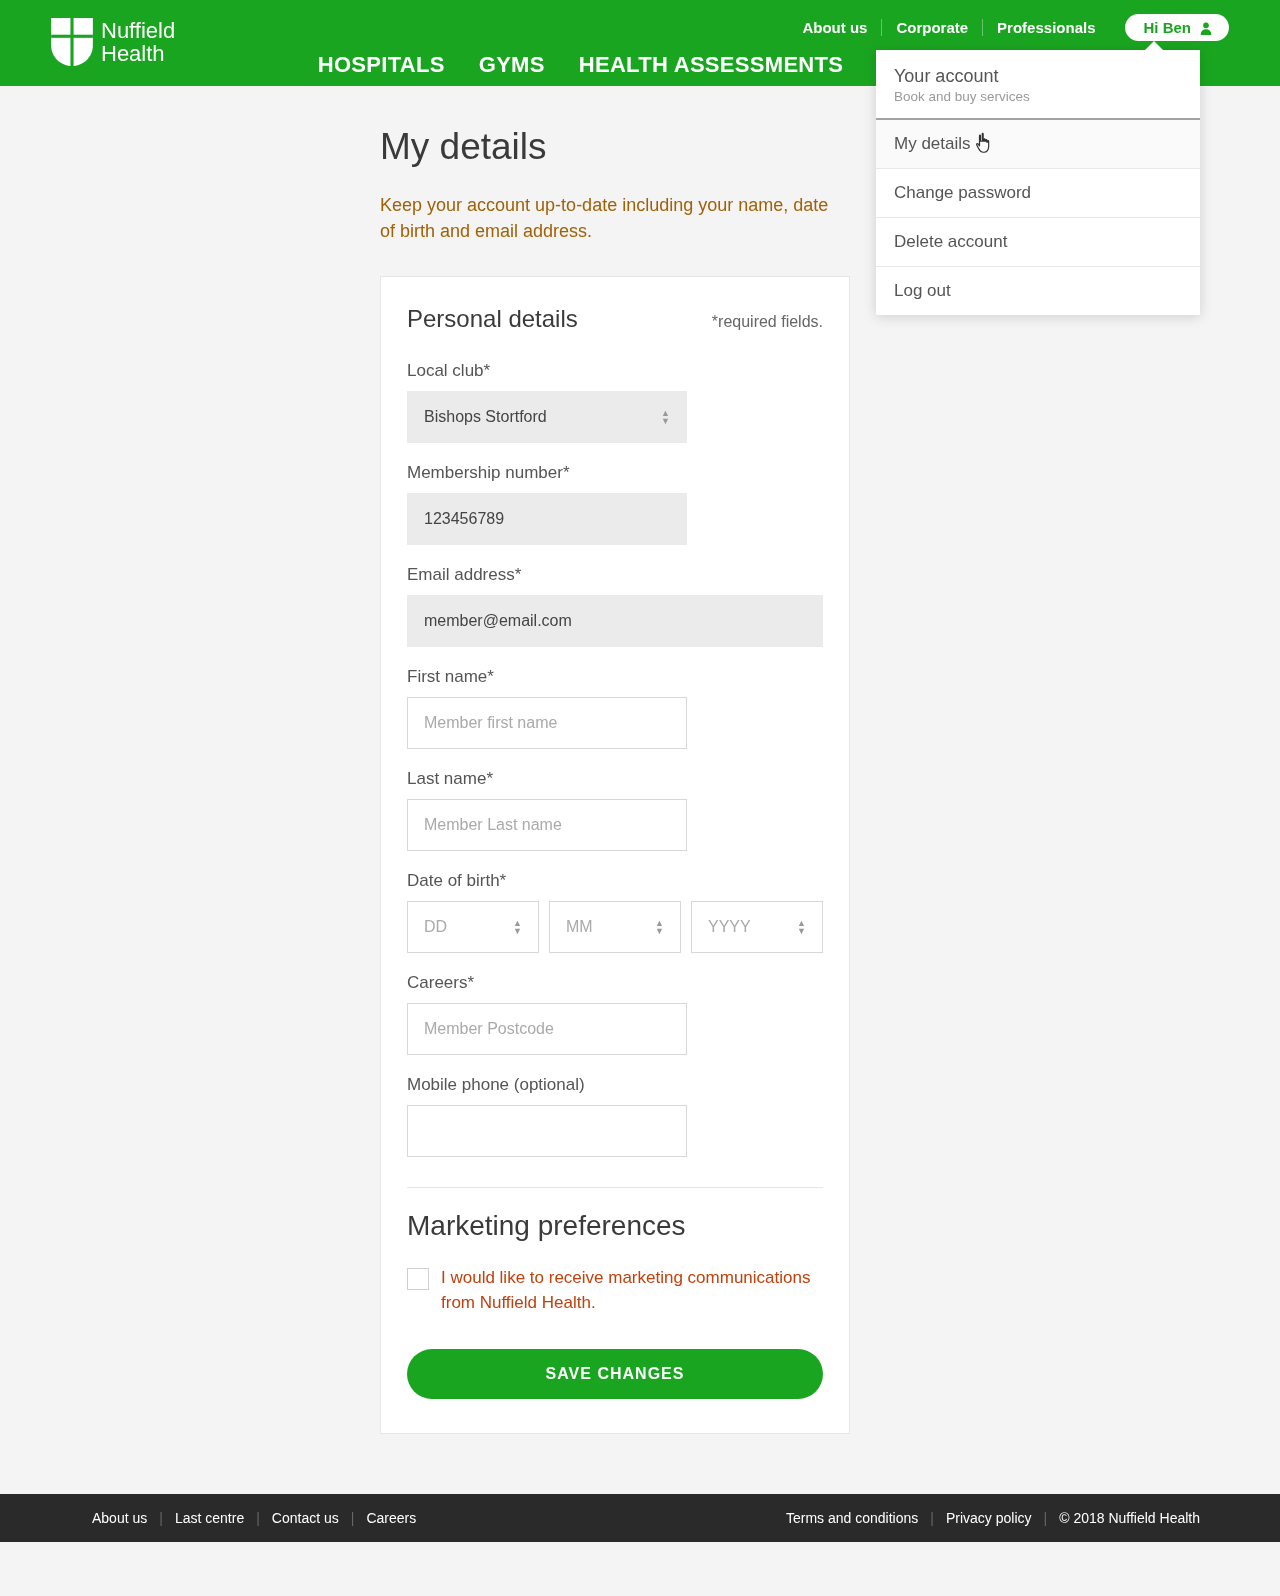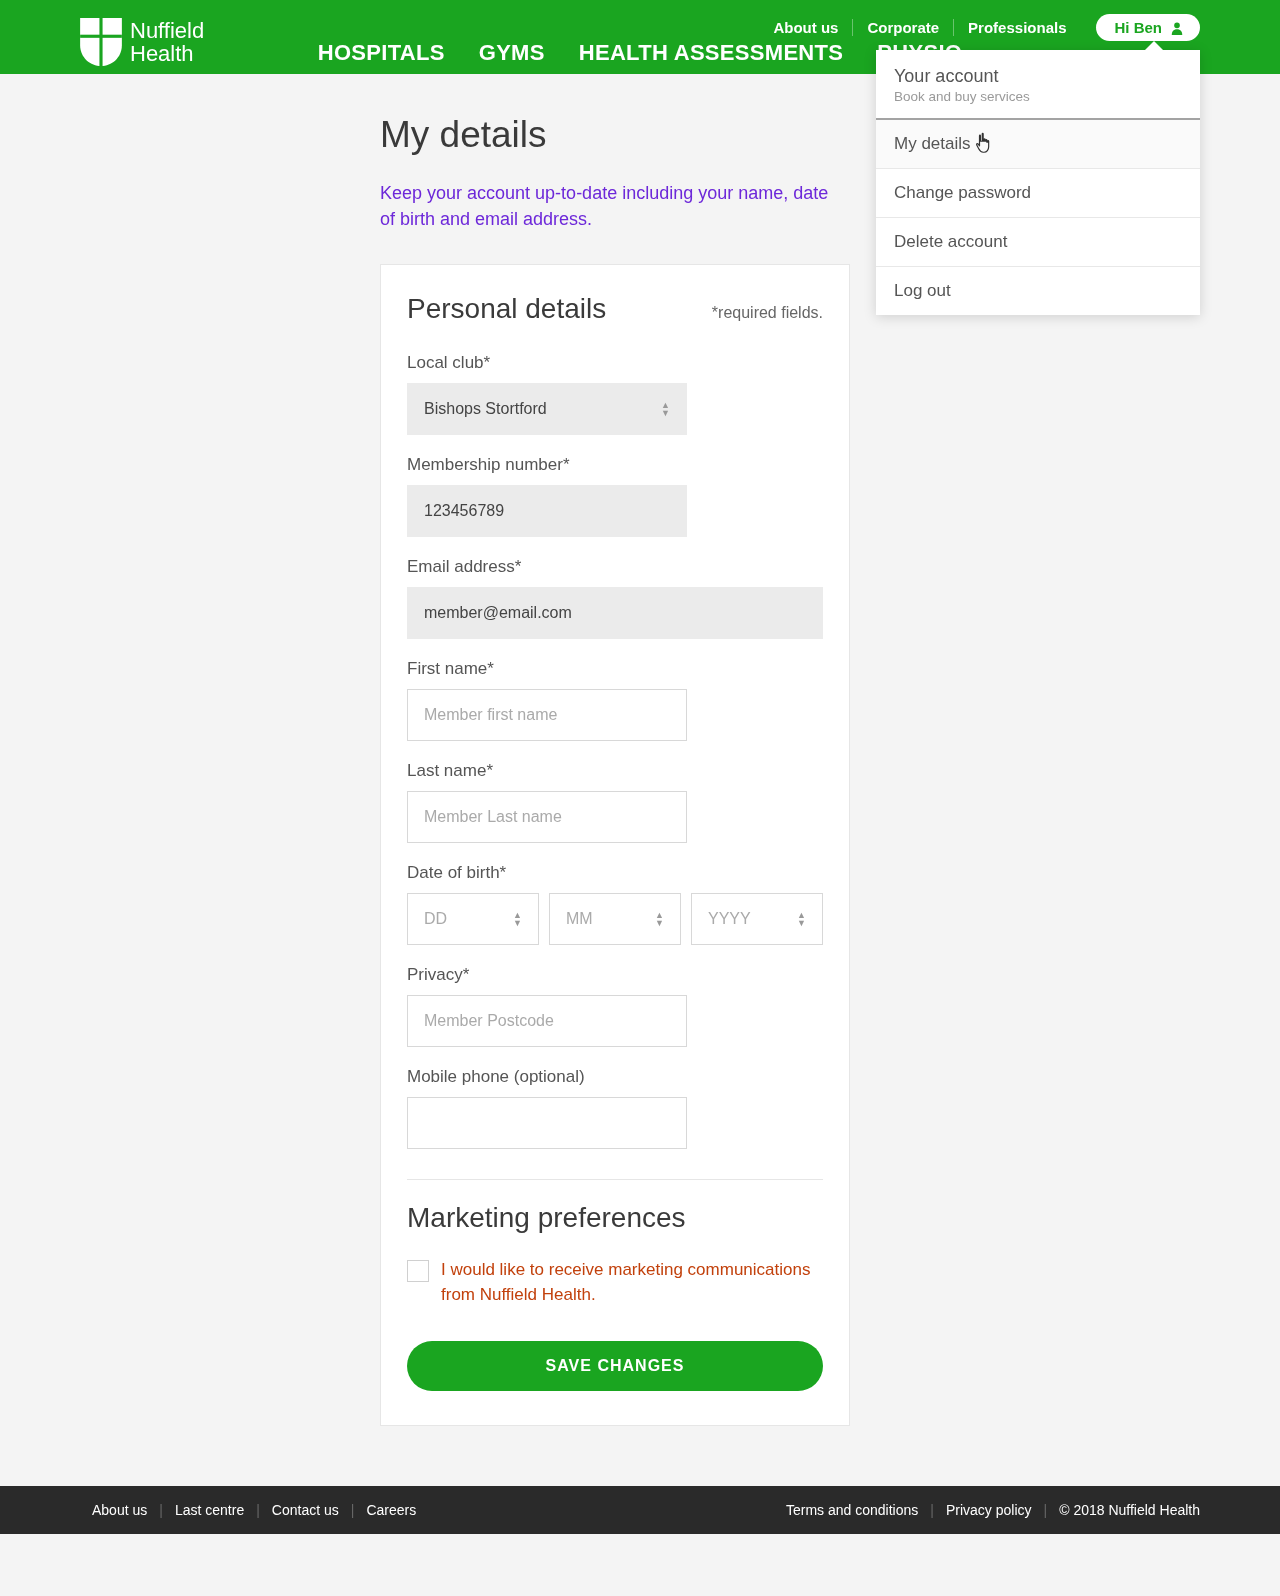--- a/index.html
+++ b/index.html
@@ -5,22 +5,22 @@
   * { box-sizing: border-box; margin: 0; padding: 0; }
   body {
     font-family: -apple-system, BlinkMacSystemFont, "Segoe UI", Arial, sans-serif;
     background: #f4f4f4;
     color: #3a3a3a;
     width: 1280px;
   }
   .header {
     background: #1aa520;
     color: #fff;
-    padding: 0 80px;
-    height: 74px;
+    padding: 0 51px;
+    height: 86px;
     position: relative;
   }
   .header-top {
     display: flex;
     justify-content: space-between;
     align-items: flex-start;
     padding-top: 14px;
   }
   .logo {
     display: flex;
@@ -135,39 +135,39 @@
   }
   .left-col { flex: 1; max-width: 470px; margin-left: 260px;}
   .page-title {
     font-size: 37px;
     font-weight: 300;
     color: #3a3a3a;
     margin-bottom: 24px;
   }
   .page-desc {
     font-size: 18px;
-    color: #6d28d9;
+    color: #a16207;
     line-height: 1.45;
     margin-bottom: 32px;
     max-width: 460px;
   }
   .card {
     background: #fff;
     border: 1px solid #e6e6e6;
     padding: 28px 26px 34px;
     width: 470px;
   }
   .card-head {
     display: flex;
     justify-content: space-between;
     align-items: baseline;
     margin-bottom: 28px;
   }
   .card-title {
-    font-size: 28px;
+    font-size: 24px;
     font-weight: 300;
     color: #3a3a3a;
   }
   .req-note {
     font-size: 16px;
     color: #666;
   }
   .field { margin-bottom: 20px; }
   .field-label {
     font-size: 17px;
@@ -395,21 +395,21 @@
             <span class="ph">YYYY</span>
             <span class="select-arrows">
                 <span>▲</span>
                 <span>▼</span>
               </span>
           </div>
         </div>
       </div>
 
       <div class="field">
-        <label class="field-label">Privacy*</label>
+        <label class="field-label">Careers*</label>
         <input class="input" placeholder="Member Postcode" style="">
       </div>
 
       <div class="field">
         <label class="field-label">Mobile phone (optional)</label>
         <input class="input" style="">
       </div>
 
       <hr class="divider">
 

